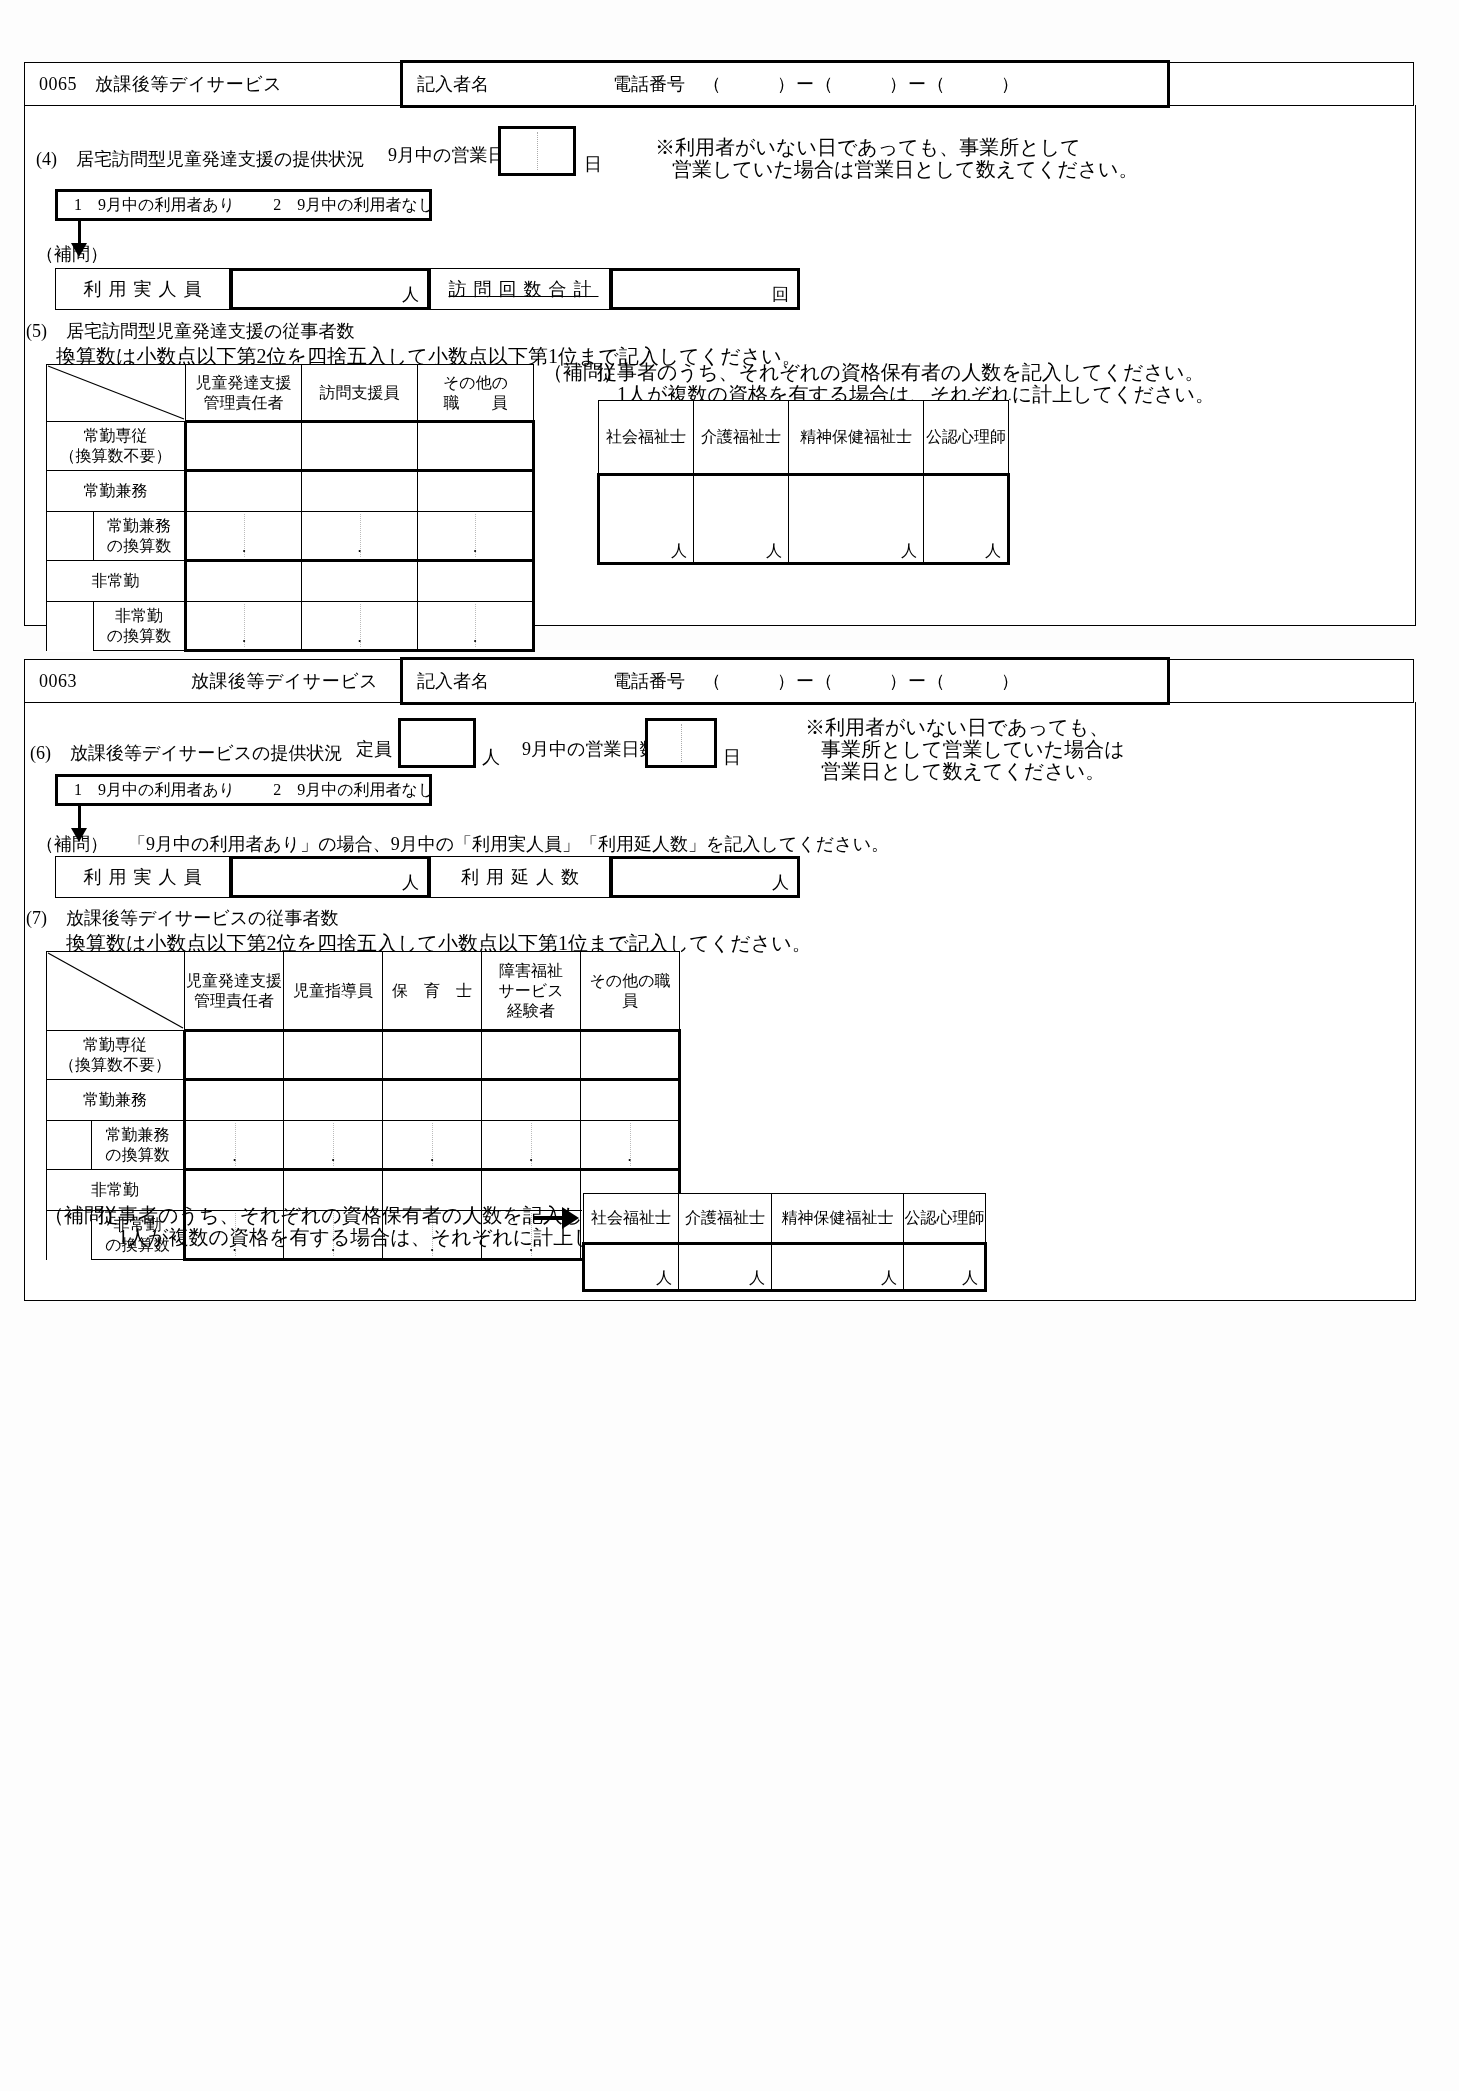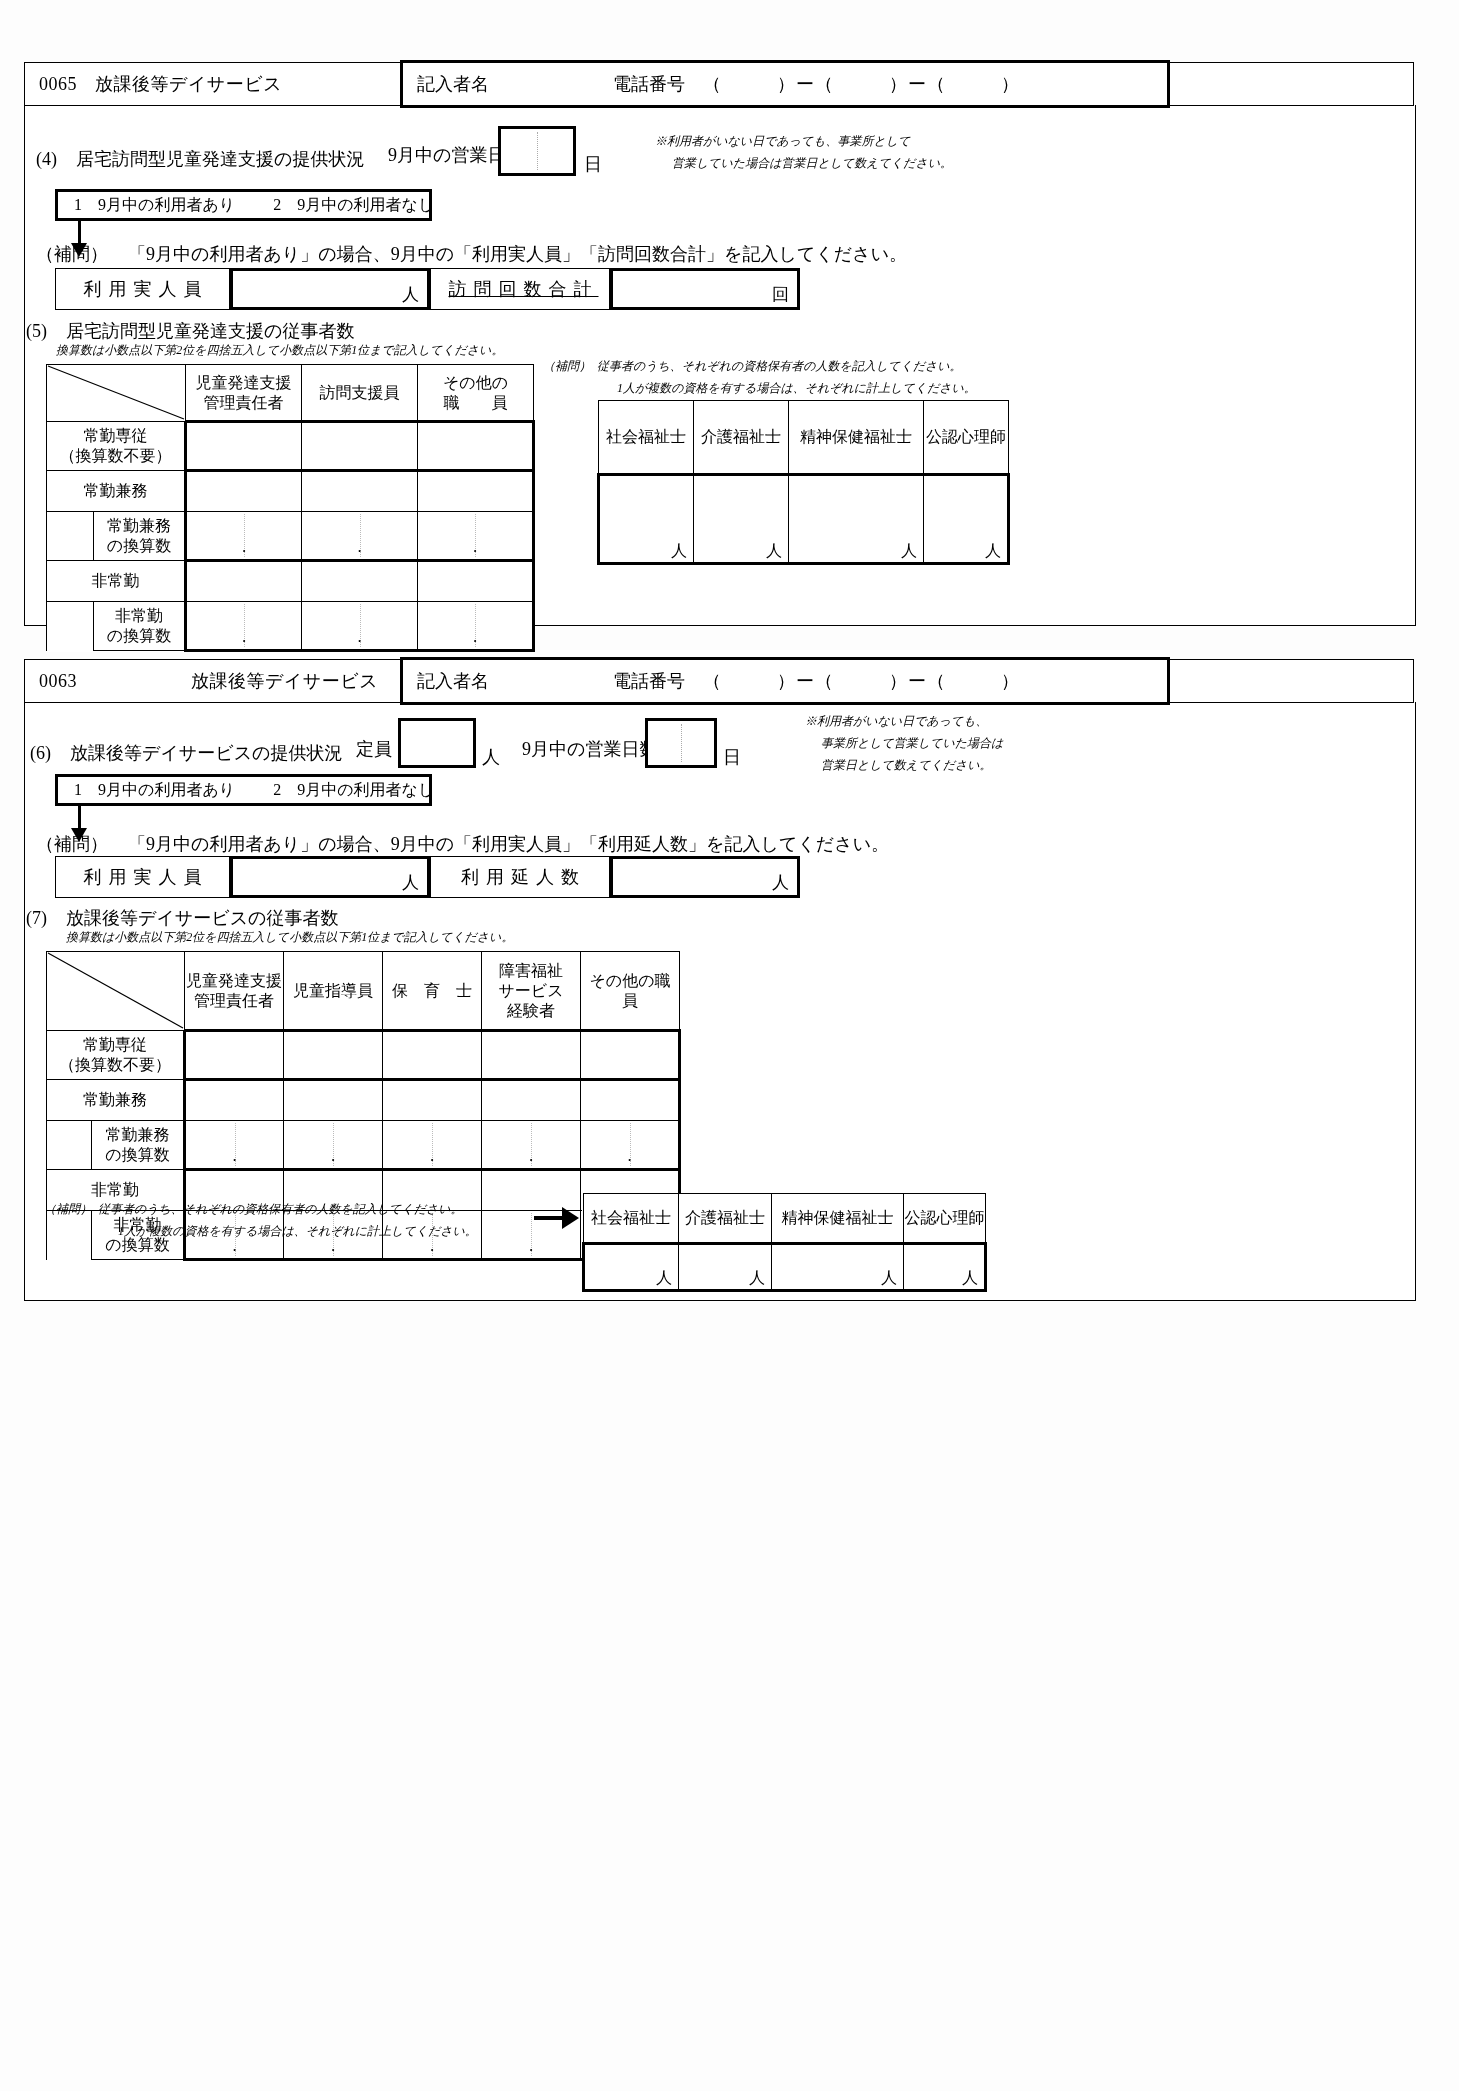--- a/index.html
+++ b/index.html
@@ -13,21 +13,21 @@
 
   
   .block{position:absolute;border:1px solid #000;background:#fff;}
   .hdr-row{position:absolute;height:44px;border:1px solid #000;background:#fff;box-sizing:border-box;}
   .hdr-code{position:absolute;display:flex;align-items:center;height:100%;padding-left:14px;font-size:18px;letter-spacing:.5px;}
   .hdr-right{position:absolute;top:-2px;height:48px;border:3px solid #000;box-sizing:border-box;background:#fff;display:flex;align-items:center;}
   .hdr-right .lbl{padding-left:14px;font-size:18px;}
   .hdr-right .tel{position:absolute;font-size:18px;white-space:pre;}
 
   .txt{position:absolute;font-size:18px;white-space:pre;line-height:1.45;}
-  .txt.sm{font-size:12px;font-style:italic;}
+  .txt.sm{font-size:20px;}
 
   
   .ibox{position:absolute;border:3px solid #000;background:#fff;box-sizing:border-box;}
   .ibox.dotted:after{
     content:"";position:absolute;left:50%;top:3px;bottom:3px;border-left:1px dotted #aaa;
   }
   .unit{position:absolute;font-size:18px;}
 
   
   .choice{position:absolute;border:3px solid #000;box-sizing:border-box;background:#fff;display:flex;align-items:center;}
@@ -91,21 +91,20 @@
   <div class="txt sm" style="left:672px;top:155px;">営業していた場合は営業日として数えてください。</div>
 
   <div class="choice" style="left:55px;top:189px;width:377px;height:32px;">
     <span class="o" style="margin-left:16px;">1　9月中の利用者あり</span>
     <span class="o" style="margin-left:38px;">2　9月中の利用者なし</span>
   </div>
   <div class="arrow-v" style="left:78px;top:219px;height:28px;"></div>
   <div class="arrow-head" style="left:71px;top:243px;"></div>
 
   <div class="txt" style="left:36px;top:241px;">（補問）</div>
-  <div class="txt" style="left:128px;top:241px;">「9月中の利用者あり」の場合、9月中の「利用実人員」「訪問回数合計」を記入してください。</div>
 
   <div class="strip" style="left:55px;top:268px;width:175px;">利用実人員</div>
   <div class="strip-v" style="left:230px;top:268px;width:200px;">
     <span class="u">人</span>
   </div>
   <div class="strip" style="left:430px;top:268px;width:180px;text-decoration:underline;">訪問回数合計</div>
   <div class="strip-v" style="left:610px;top:268px;width:190px;">
     <span class="u">回</span>
   </div>
 

